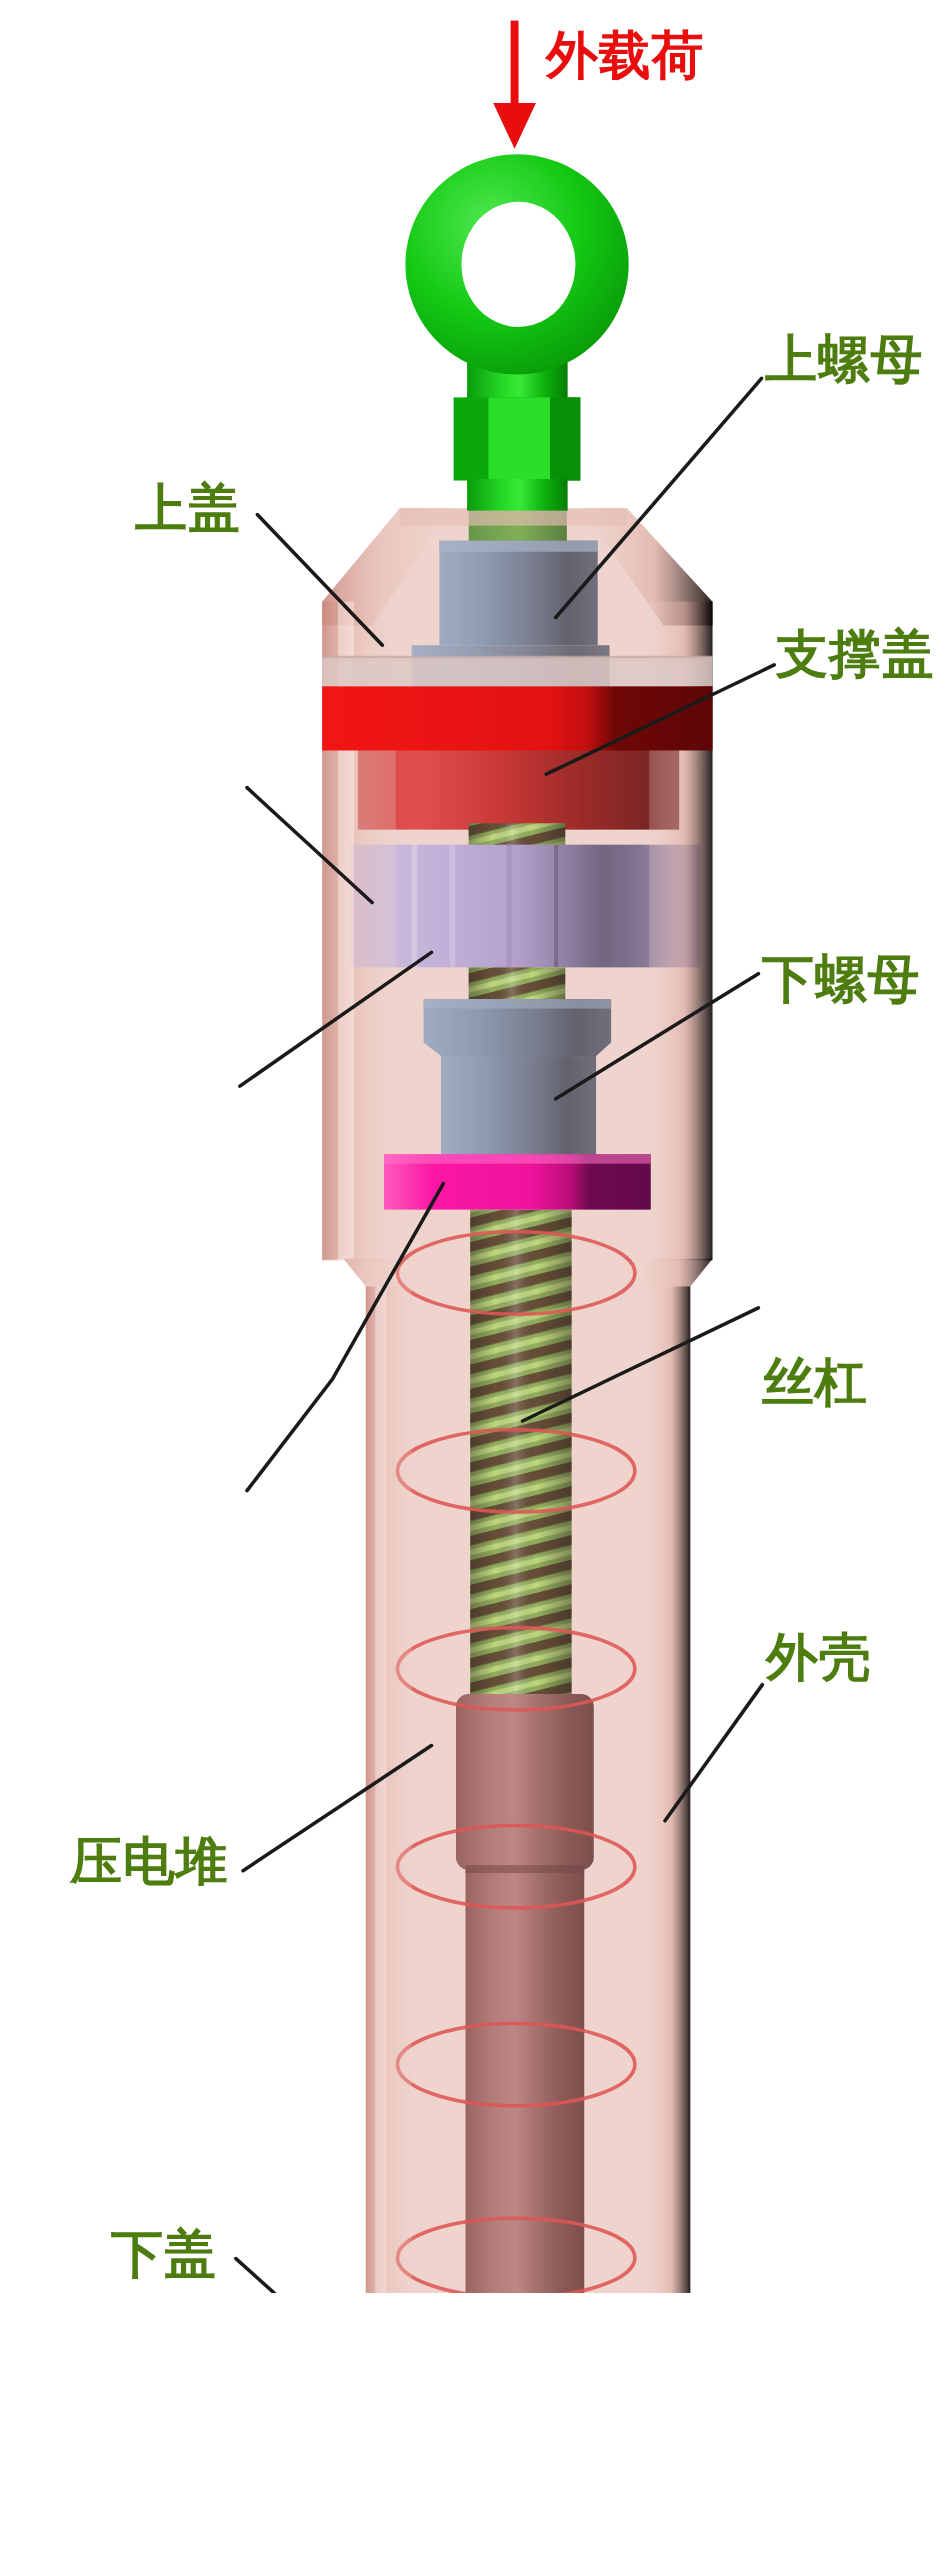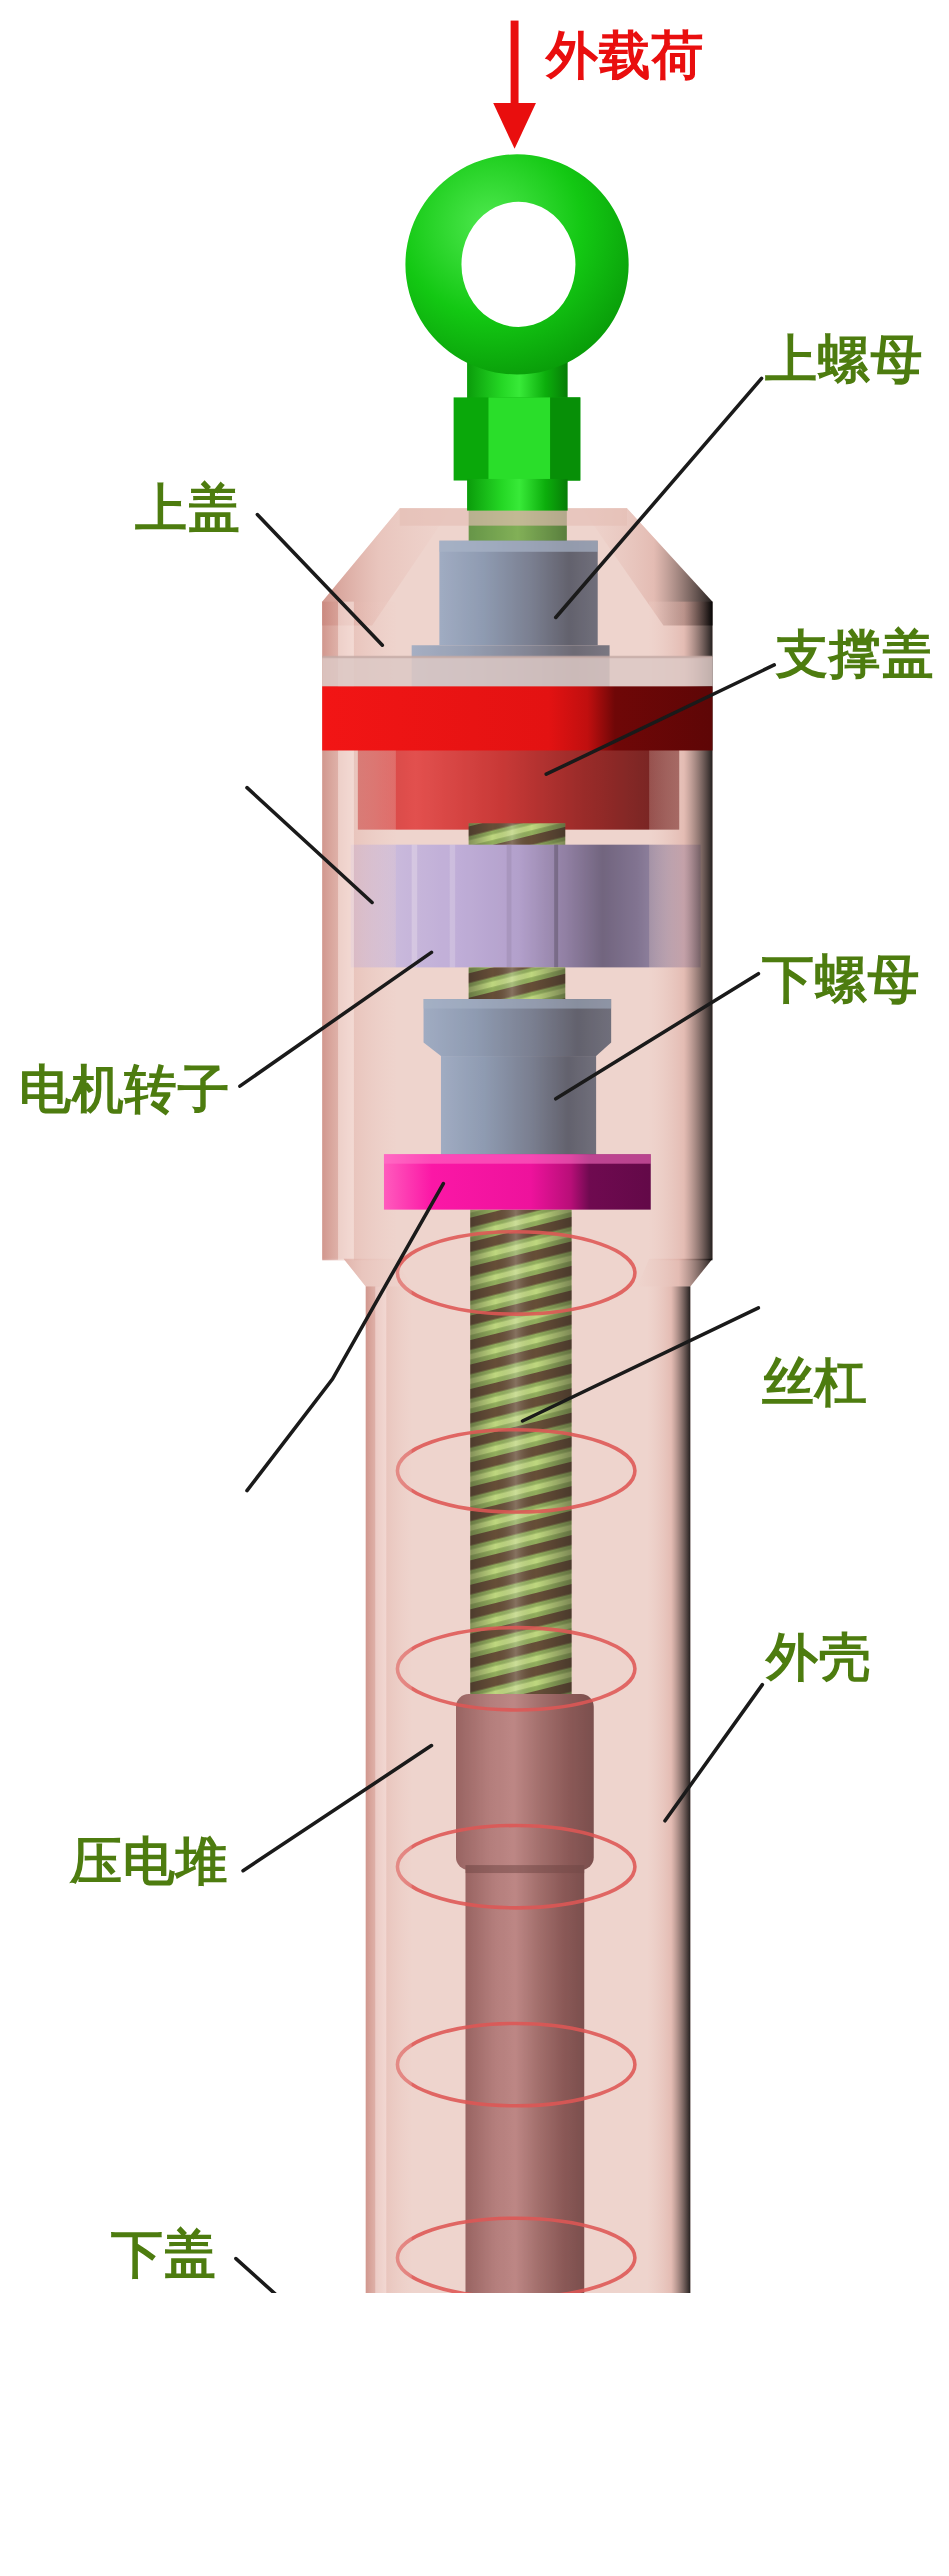--- a/index.html
+++ b/index.html
@@ -260,21 +260,20 @@
       <line x1="963" y1="2128" x2="840" y2="2300"></line>
       <line x1="307" y1="2363" x2="545" y2="2205"></line>
       <polyline points="298,2853 450,2990 558,3075"></polyline>
     </g>
   </svg>
 
   <div class="lbl red" style="left:546px;top:28.5px;">外载荷</div>
   <div class="lbl" style="left:135px;top:447px;margin-top:35px;">上盖</div>
   <div class="lbl" style="left:765px;top:333px;">上螺母</div>
   <div class="lbl" style="left:776px;top:628px;">支撑盖</div>
-  <div class="lbl" style="left:19px;top:1063px;">电机转子</div>
   <div class="lbl" style="left:762px;top:933px;margin-top:20px;">下螺母</div>
   <div class="lbl" style="left:762px;top:1312px;margin-top:44px;">丝杠</div>
   <div class="lbl" style="left:766px;top:1631px;">外壳</div>
   <div class="lbl" style="left:70px;top:1835px;">压电堆</div>
   <div class="lbl" style="left:111px;top:2228px;">下盖</div>
 
 </div>
 
 
 </body></html>

